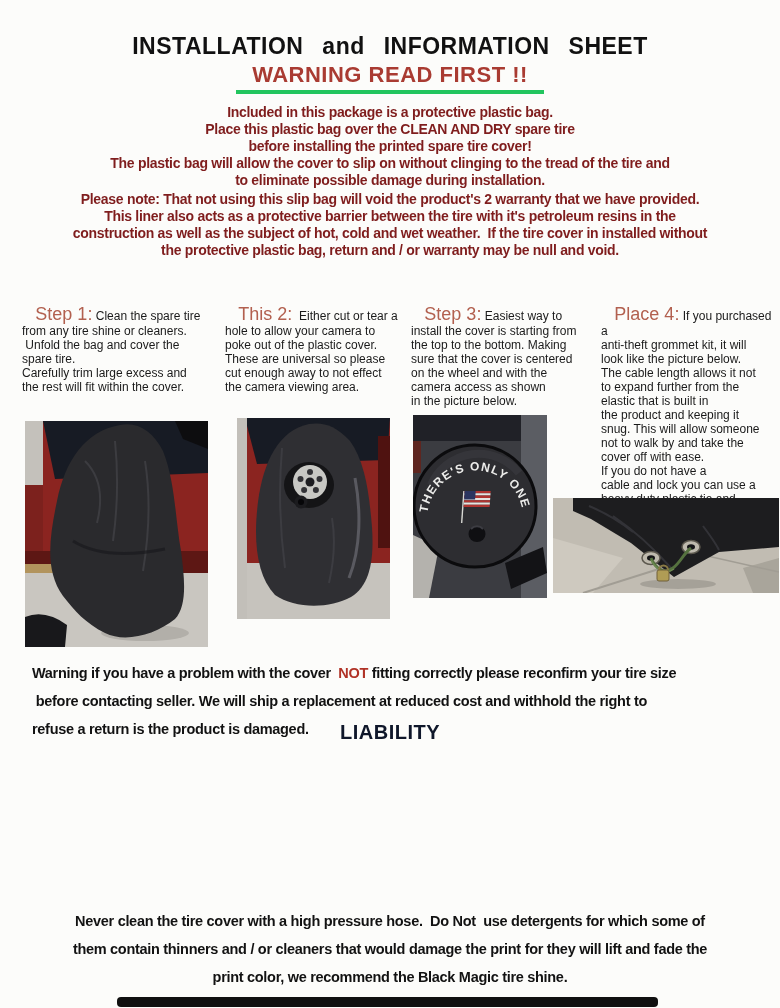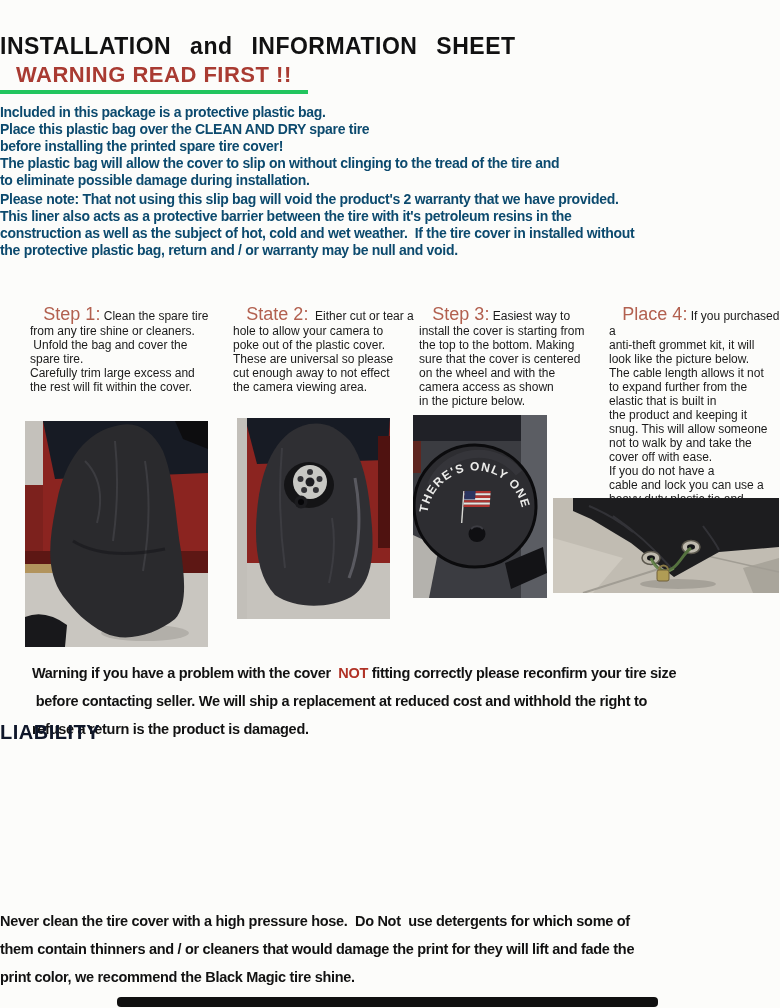--- a/index.html
+++ b/index.html
@@ -1,30 +1,30 @@
 <!DOCTYPE html>
 <html><head>
 <meta charset="utf-8">
 <style>
   html,body{margin:0;padding:0;}
   body{font-family:"Liberation Sans",sans-serif;background:#e8e8e8;}
   #sheet{position:relative;width:780px;height:1008px;background:#fcfcfa;overflow:hidden;
          color:#161616;}
   .abs{position:absolute;}
-  .center{left:0;right:0;text-align:left;}
+  .center{left:0;right:0;text-align:center;}
   .title{top:33px;font-size:23px;font-weight:bold;word-spacing:12px;letter-spacing:.5px;color:#111;}
   .warnwrap{top:62px;}
   .warnhead{display:inline-block;font-size:22px;font-weight:bold;color:#a93b32;
             border-bottom:4px solid #22c55e;padding:0 16px 2px 16px;letter-spacing:.5px;}
   .para{font-size:14px;font-weight:bold;letter-spacing:-.3px;line-height:17px;
-        white-space:pre-wrap;color:#0c4a6e;}
+        white-space:pre-wrap;color:#7f1d1d;}
   .bpara{font-size:14.5px;font-weight:bold;letter-spacing:-.3px;line-height:28px;
          white-space:pre-wrap;color:#121212;}
   .sechead{font-size:20px;font-weight:bold;color:#0f172a;letter-spacing:.5px;}
-  .step{font-size:12px;line-height:14px;color:#1a1a1a;white-space:pre-wrap;margin-left:8px;}
+  .step{font-size:12px;line-height:14px;color:#1a1a1a;white-space:pre-wrap;}
   .steplabel{font-size:18px;line-height:19px;color:#b2604f;}
   .stepbody{font-size:12px;}
   .not{color:#b03226;}
   .photo{display:block;}
   .bar{background:#101010;border-radius:4px;}
 </style>
 </head>
 <body>
 
 <div id="sheet">
@@ -48,21 +48,21 @@
 
   <div class="abs step" style="left:22px;top:291px;width:198px">
     <span class="steplabel">Step 1:</span><span class="stepbody"> Clean the spare tire
 from any tire shine or cleaners.
  Unfold the bag and cover the
 spare tire.
 Carefully trim large excess and
 the rest will fit within the cover.</span>
   </div>
   <div class="abs step" style="left:225px;top:291px;width:188px">
-    <span class="steplabel">State 2:</span><span class="stepbody">  Either cut or tear a
+    <span class="steplabel">This 2:</span><span class="stepbody">  Either cut or tear a
 hole to allow your camera to
 poke out of the plastic cover.
 These are universal so please
 cut enough away to not effect
 the camera viewing area.</span>
   </div>
   <div class="abs step" style="left:411px;top:291px;width:190px">
     <span class="steplabel">Step 3:</span><span class="stepbody"> Easiest way to
 install the cover is starting from
 the top to the bottom. Making

